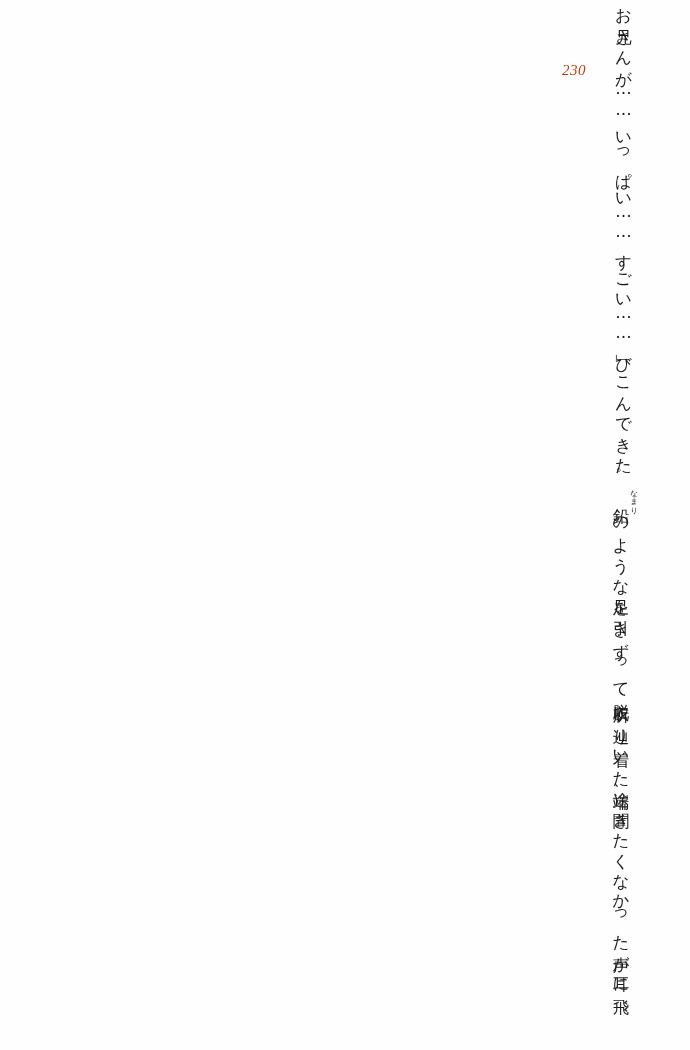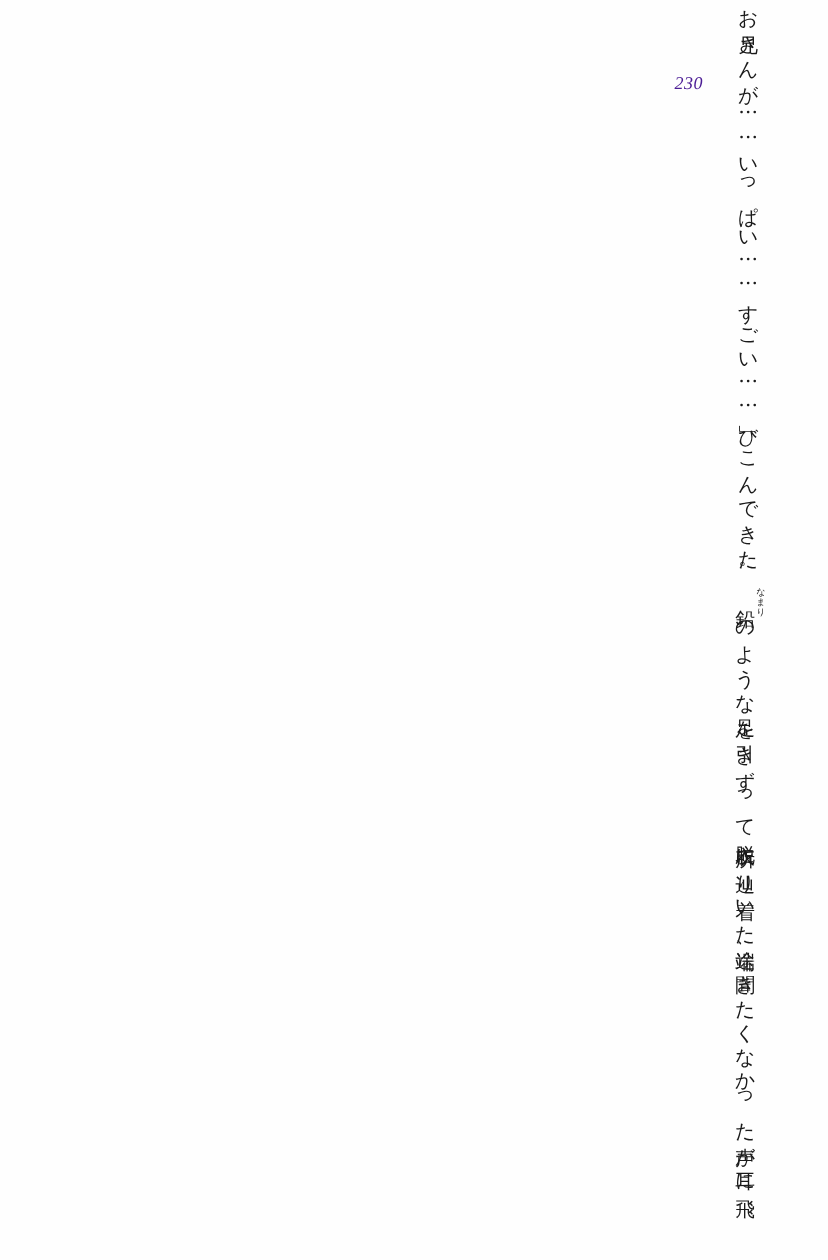--- a/index.html
+++ b/index.html
@@ -24,21 +24,21 @@
     background: #fefefe;
   }
   .page-number {
     position: absolute;
     top: 62px;
     right: 104px;
     font-family: "Liberation Serif", "DejaVu Serif", serif;
     font-style: italic;
     font-size: 15px;
     letter-spacing: 0.5px;
-    color: #4c1d95;
+    color: #c2410c;
   }
   .text-body {
     position: absolute;
     top: 108px;
     right: 52px;
     left: 52px;
     height: 880px;
     display: flex;
     flex-direction: row-reverse;
     align-items: flex-start;

